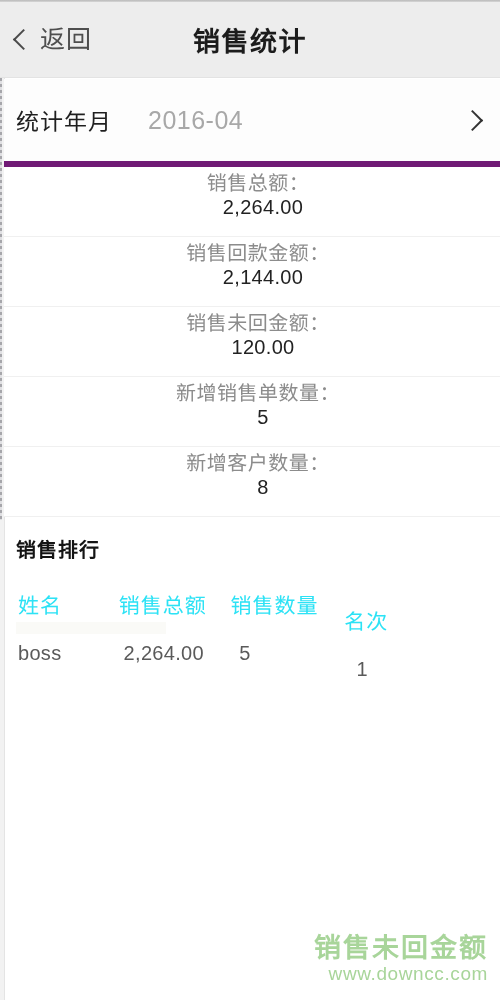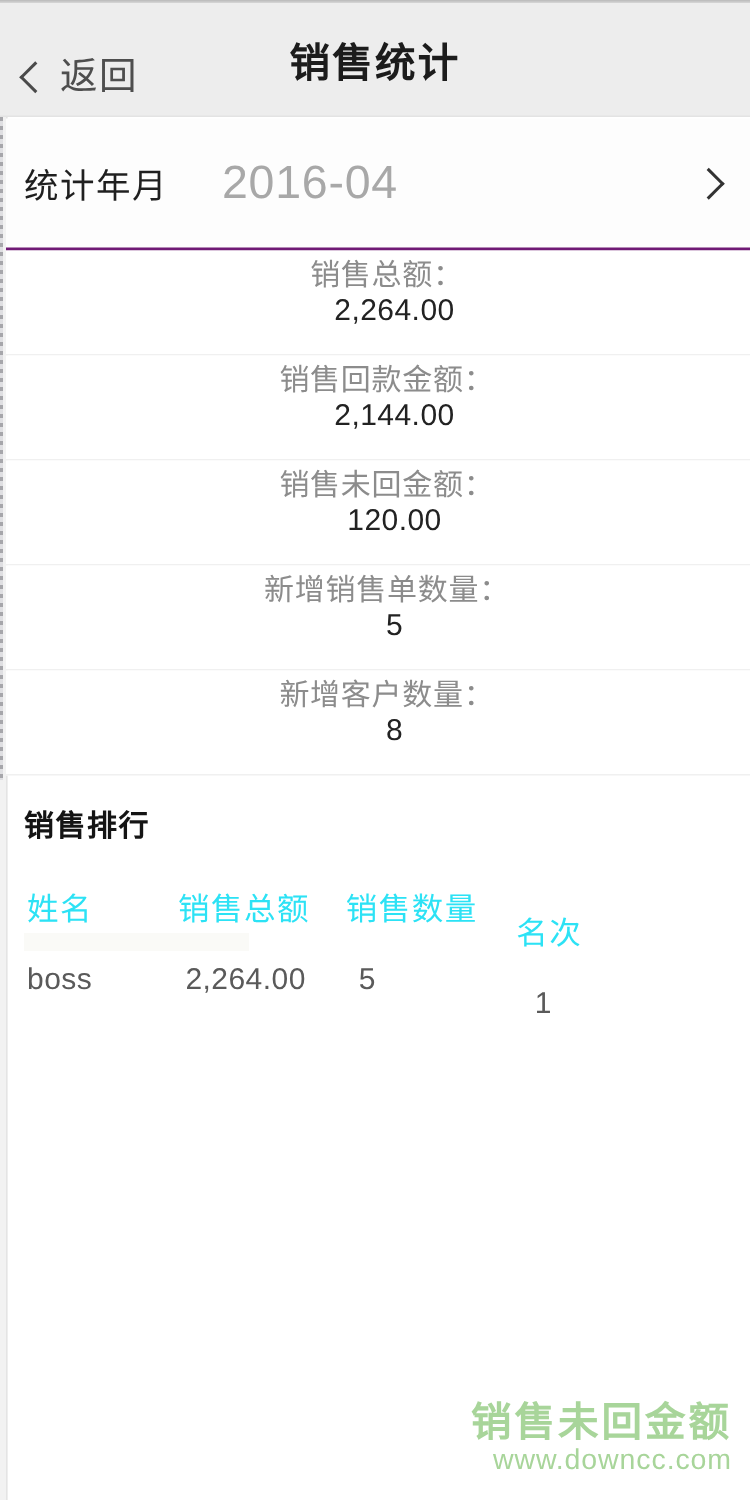--- a/index.html
+++ b/index.html
@@ -51,21 +51,21 @@
   .titlebar {
     position: absolute;
     left: 0; top: 2px;
     width: 500px; height: 76px;
     background: #ededed;
     border-bottom: 1px solid #e3e3e3;
     box-sizing: border-box;
   }
   .back-btn {
     position: absolute;
-    left: 12px; top: 12px;
+    left: 12px; top: 0;
     height: 75px;
     display: flex;
     align-items: center;
     gap: 9px;
     padding: 0 8px 0 4px;
     cursor: pointer;
   }
   .back-chev {
     display: block;
     width: 13px; height: 13px;
@@ -110,35 +110,35 @@
     background: #fafaf7;
     pointer-events: none;
   }
 
   
   .sel-row {
     position: absolute;
     left: 4px; top: 79px;
     width: 496px; height: 88px;
     background: #fdfdfd;
-    border-bottom: 2px solid #701a75;
+    border-bottom: 6px solid #701a75;
     box-sizing: border-box;
     display: flex;
     align-items: center;
     cursor: pointer;
   }
   .sel-label {
     margin-left: 12px;
     font-size: 23px;
     color: #1f1f1f;
     letter-spacing: 1px;
   }
   .sel-value {
     margin-left: 36px;
-    font-size: 31px;
+    font-size: 25px;
     color: #a8a8a8;
     letter-spacing: .5px;
   }
   .sel-chev {
     position: absolute;
     right: 20px;
     width: 13px; height: 13px;
     border-top: 2.4px solid #333333;
     border-right: 2.4px solid #333333;
     transform: rotate(45deg);

